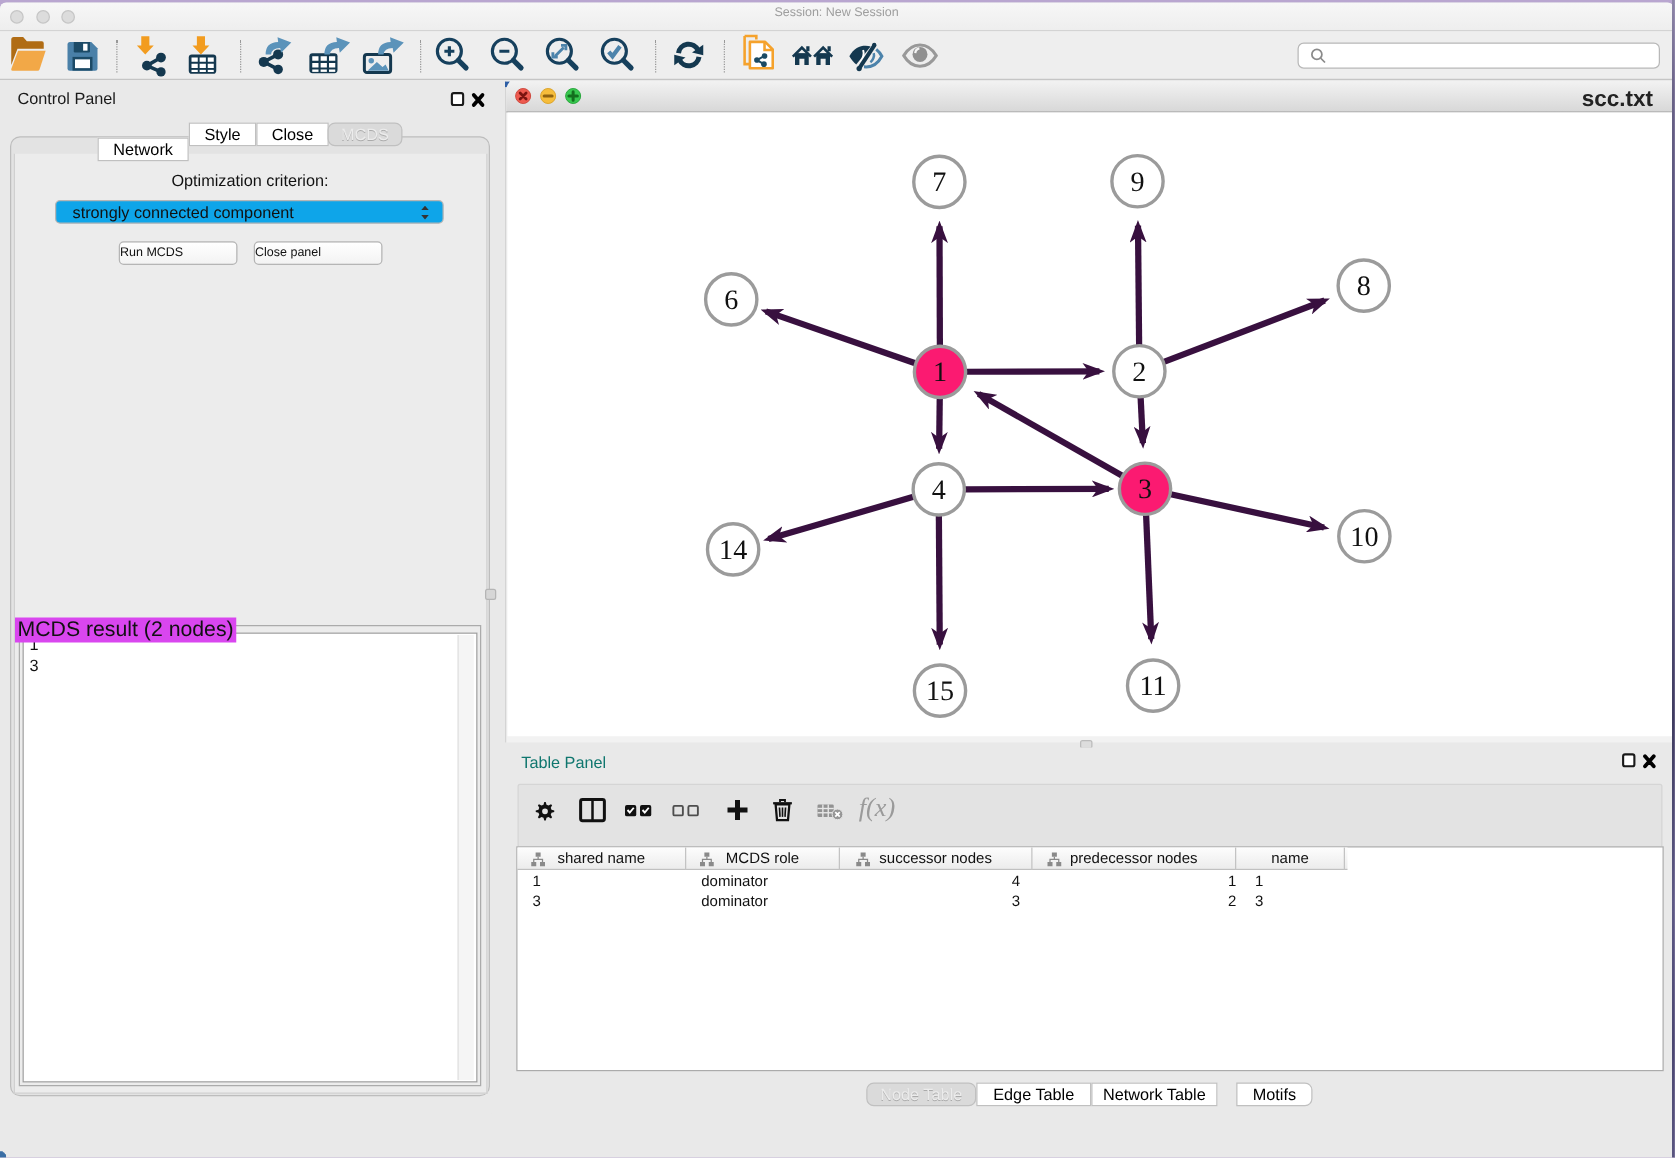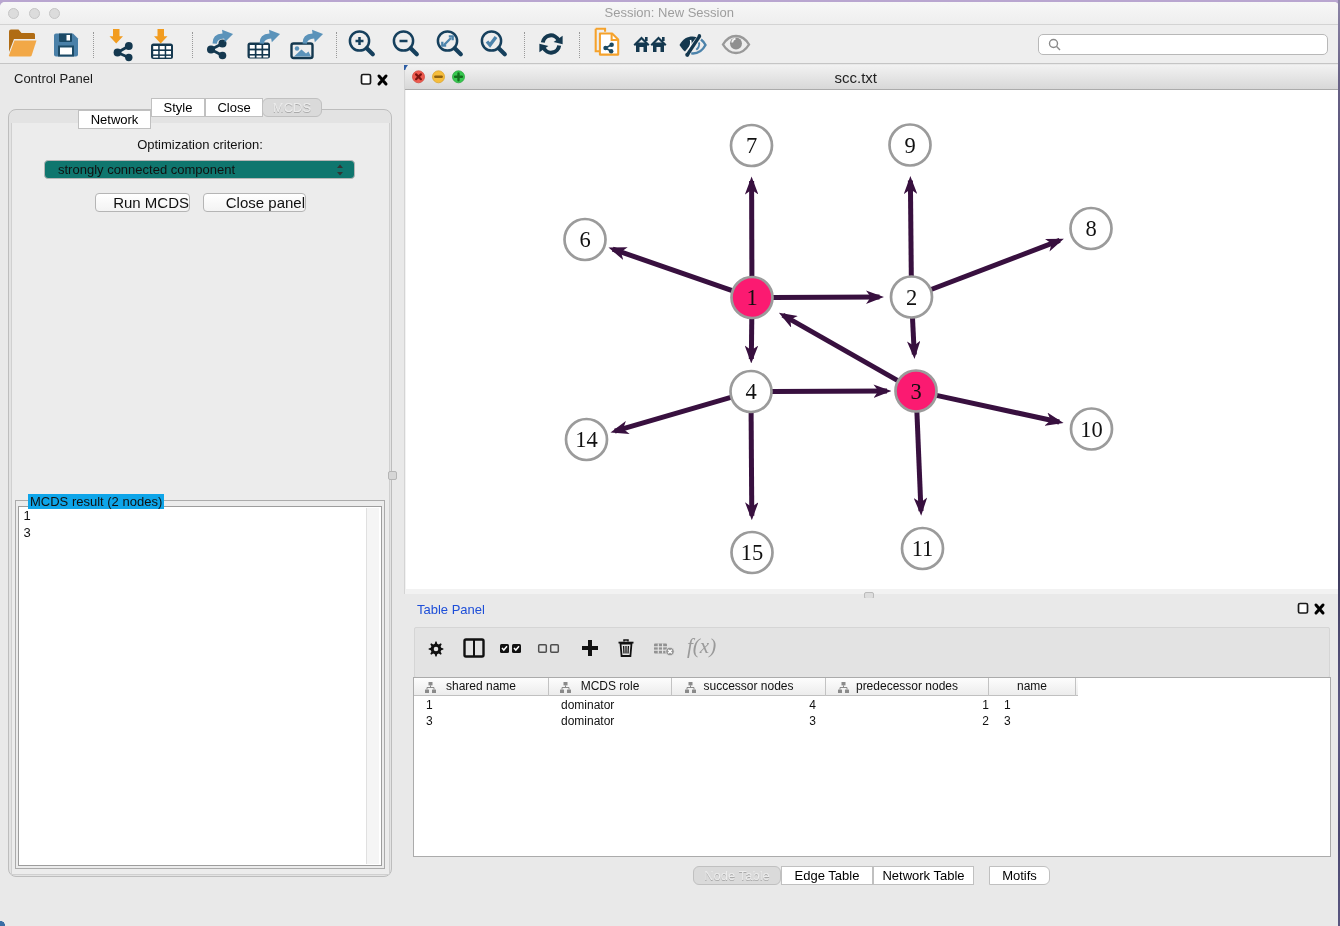--- a/index.html
+++ b/index.html
@@ -1,50 +1,50 @@
 <!DOCTYPE html>
 <html><head><meta charset="utf-8">
 <style>
 *{margin:0;padding:0;box-sizing:border-box}
 html,body{width:1340px;height:926px;overflow:hidden;font-family:"Liberation Sans",sans-serif;background:#b9a6d0}
 #win{position:absolute;left:0;top:2px;width:1338.5px;height:924px;background:#e9e9e9;border-radius:5px 5px 0 0;overflow:hidden}
 
 #titlebar{position:absolute;left:0;top:0;width:100%;height:23px;background:linear-gradient(#f7f7f7,#eeeeee);border-bottom:1px solid #d3d3d3}
 #titlebar .dot{position:absolute;top:6px;width:11px;height:11px;border-radius:50%;background:#dcdcdc;border:1px solid #c6c6c6}
-#title-text{position:absolute;top:3px;width:100%;text-align:center;font-size:13px;color:#9e9e9e}
+#title-text{position:absolute;top:3px;width:100%;text-align:center;font-size:10px;color:#9e9e9e}
 
 #toolbar{position:absolute;left:0;top:23px;width:100%;height:39px;background:#eeeeee;border-bottom:1px solid #c5c5c5}
 .tbsep{position:absolute;top:7px;height:26px;width:0;border-left:1px dotted #999}
 #searchbox{position:absolute;left:1038px;top:9px;width:290px;height:21px;background:#fff;border:1px solid #b8b8b8;border-radius:5px}
 
 #cp-title{position:absolute;left:14px;top:69px;font-size:13px;color:#1a1a1a}
 .tabs{position:absolute;font-size:13px;color:#000;z-index:5}
 .tab{position:absolute;top:0;height:19px;background:#fff;border:1px solid #c0c0c0;text-align:center;line-height:18px}
 .tab.sel{background:#dadada;color:#ececec;text-shadow:0 1px 0 #aaa}
 #cp-outer{position:absolute;left:8px;top:107px;width:384px;height:768px;background:#e3e3e3;border:1px solid #bdbdbd;border-radius:8px}
 #cp-inner{position:absolute;left:10.5px;top:121px;width:379px;height:752px;background:#ececec;border:1px solid #d0d0d0;border-top:none}
 #opt-label{position:absolute;left:0;top:135px;width:400px;text-align:center;font-size:13px;color:#111}
-#cp-select{position:absolute;left:44px;top:158px;width:311px;height:19px;background:#0f766e;border:1px solid #b5b5b5;border-radius:4px;font-size:13px;color:#111;line-height:17px;padding-left:13px}
-.cp-btn{position:absolute;top:191px;height:19px;background:linear-gradient(#ffffff,#f3f3f3);border:1px solid #b5b5b5;border-radius:4px;font-size:15px;color:#111;text-align:right;line-height:17px}
+#cp-select{position:absolute;left:44px;top:158px;width:311px;height:19px;background:#0ea5e9;border:1px solid #b5b5b5;border-radius:4px;font-size:13px;color:#111;line-height:17px;padding-left:13px}
+.cp-btn{position:absolute;top:191px;height:19px;background:linear-gradient(#ffffff,#f3f3f3);border:1px solid #b5b5b5;border-radius:4px;font-size:10px;color:#111;text-align:left;line-height:17px}
 #mcds-group{position:absolute;left:15px;top:498px;width:370px;height:369px;border:1px solid #ababab}
 #mcds-white{position:absolute;left:17.5px;top:504px;width:364px;height:360px;background:#fff;border:1px solid #9d9d9d;font-size:13px;color:#111;padding:1px 0 0 5px;line-height:16.5px}
-#mcds-label{position:absolute;left:28px;top:492px;font-size:13px;color:#111;background:#0ea5e9;padding:0 2px}
+#mcds-label{position:absolute;left:12px;top:492px;font-size:17px;color:#111;background:#d946ef;padding:0 2px}
 #mcds-sb{position:absolute;right:2px;top:1px;width:13px;height:356px;background:#f5f5f5;border-left:1px solid #e0e0e0}
 
 #vsplit{position:absolute;left:393px;top:62px;width:11px;height:827px;background:#e9e9e9}
 #vsplit-h{position:absolute;left:-5px;top:407px;width:9px;height:9px;background:#d6d6d6;border:1px solid #b5b5b5;border-radius:2px}
 
 #netwin{position:absolute;left:404px;top:63px;width:934.5px;height:529px;background:#f2f2f2;border-left:1px solid #d4d4d4}
 #net-titlebar{position:absolute;left:0;top:0;width:100%;height:25px;background:linear-gradient(#f2f2f2,#d8d8d8);border-bottom:1px solid #ababab}
-#net-title{position:absolute;top:4px;left:-16px;width:100%;text-align:center;font-size:15px;font-weight:normal;color:#222}
+#net-title{position:absolute;top:4px;left:-16px;width:100%;text-align:right;font-size:18px;font-weight:bold;color:#222}
 #canvas{position:absolute;left:1px;top:25px;width:933.5px;height:499px;background:#fff}
 #hsplit-h{position:absolute;left:864px;top:590px;width:10px;height:7px;background:#ddd;border:1px solid #bbb;border-radius:2px}
 
 #tp{position:absolute;left:404px;top:596px;width:934.5px;height:291px;background:#e9e9e9}
-#tp-title{position:absolute;left:13px;top:4px;font-size:13px;color:#1d4ed8}
+#tp-title{position:absolute;left:13px;top:4px;font-size:13px;color:#0f766e}
 #tp-toolbar{position:absolute;left:10px;top:29px;width:916px;height:51px;background:#e3e3e3;border:1px solid #d5d5d5;border-radius:2px}
 #tp-table{position:absolute;left:9px;top:79px;width:918px;height:180px;background:#fff;border:1px solid #ababab}
 #tp-header{position:absolute;left:0;top:0;height:18px;background:linear-gradient(#fdfdfd,#ececec);border-bottom:1px solid #c0c0c0;font-size:12px;color:#111}
 .th{position:absolute;top:0;height:18px;border-right:1px solid #c3c3c3;text-align:center;line-height:17px}
 .td{position:absolute;font-size:12px;color:#111;line-height:16px}
 .btabs{position:absolute;font-size:13px;z-index:5}
 
 #statusbar{position:absolute;left:0;top:887px;width:100%;height:37px;background:#e9e9e9;border-top:1px solid #c0c0c0}
 #listbtn{position:absolute;left:12px;top:10px;width:26px;height:19px;background:#f6f6f6;border:1px solid #ababab;border-radius:3px}
 #membtn{position:absolute;right:12px;top:7px;width:72px;height:23px;background:#f6f6f6;border:1px solid #ababab;font-size:13px;color:#111;text-align:center;line-height:21px}

